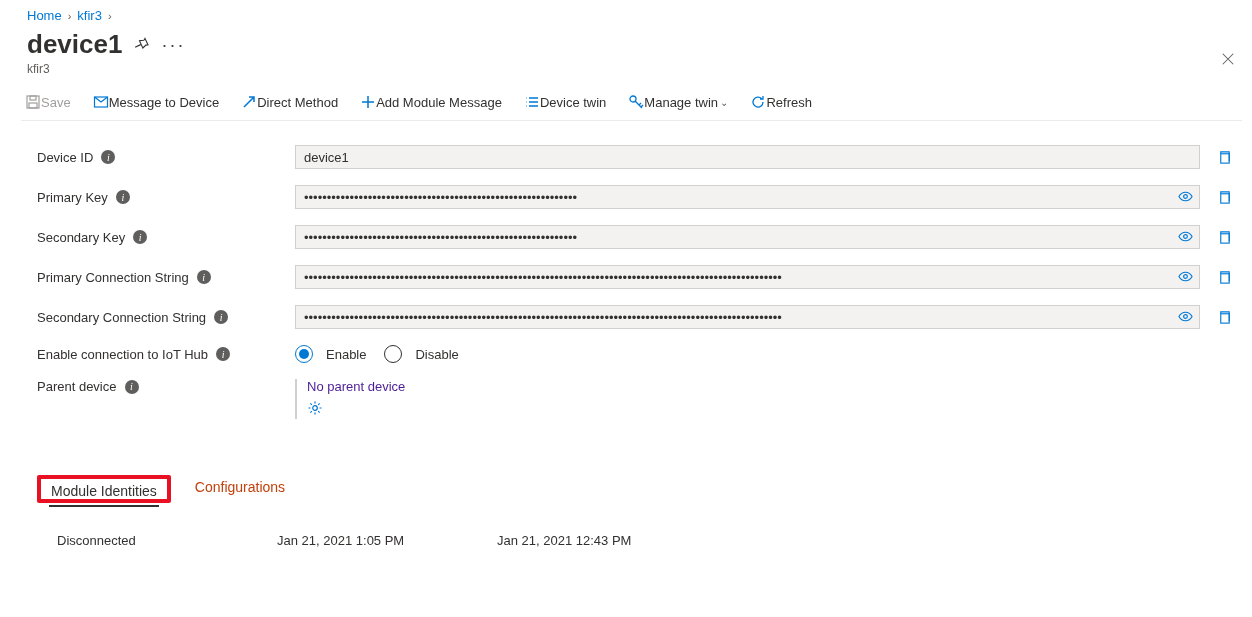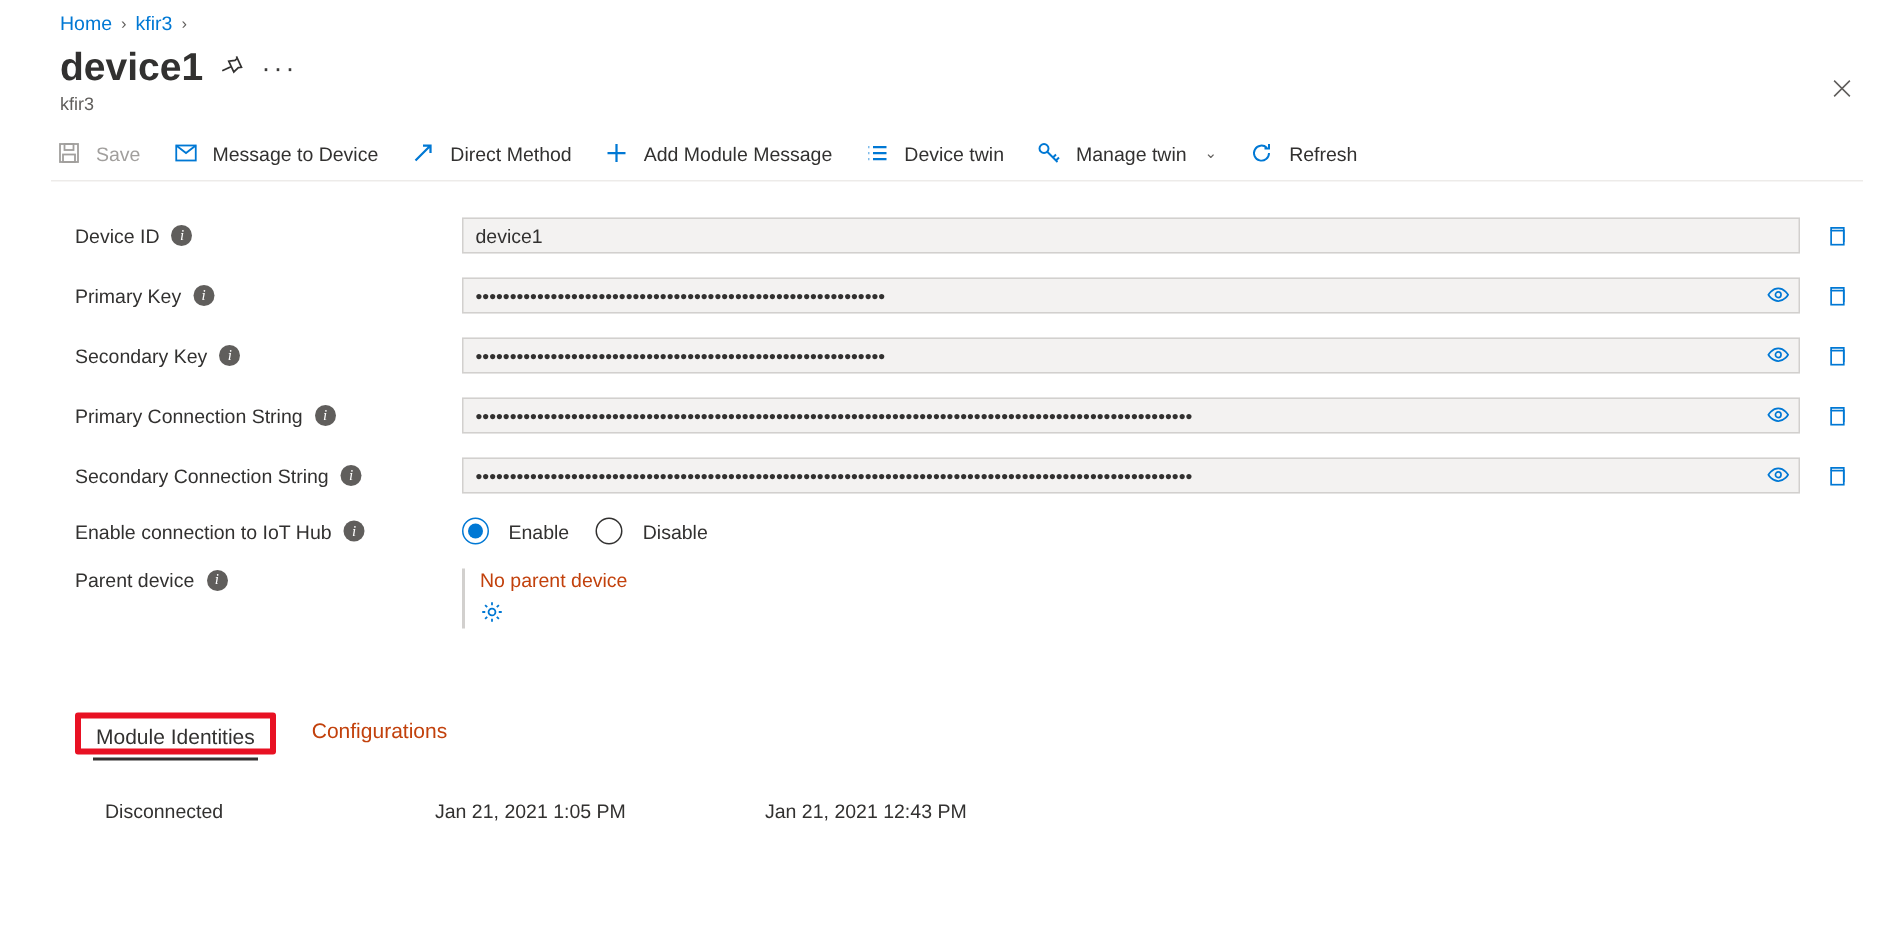--- a/index.html
+++ b/index.html
@@ -1,37 +1,37 @@
 <!DOCTYPE html>
 <html><head>
 <meta charset="utf-8">
 <style>
   * { box-sizing: border-box; margin: 0; padding: 0; }
   html, body { width: 1252px; height: 617px; font-family: "Segoe UI", Arial, sans-serif; font-size: 13px; color: #323130; background:#fff; }
   a { text-decoration: none; }
 
-  .page { padding: 6px 10px 0 21px; position: relative; margin-left: 13px; }
+  .page { padding: 6px 10px 0 21px; position: relative; }
 
   
   .breadcrumb { font-size: 13px; color:#0078d4; padding: 2px 0 6px 6px; display:flex; align-items:center; gap:6px;}
   .breadcrumb a { color:#0078d4; }
   .chev { color:#605e5c; font-size:11px; }
 
   
   .hdr { position:relative; padding: 0 0 2px 6px; }
   .hdr .title-row { display:flex; align-items:center; gap:12px;}
   .hdr h1 { font-size:26px; font-weight:600; }
   .pin-icon svg { width:15px; height:15px; }
   .more-icon { font-size:18px; letter-spacing:2px; color:#3b3a39; cursor:pointer; line-height:10px;}
   .hdr .sub { font-size:12px; color:#605e5c; margin-top:2px;}
   .close { position:absolute; right:0px; top:16px; cursor:pointer; font-size:18px; color:#605e5c; width:28px; height:28px; display:flex; align-items:center; justify-content:center;}
 
   
   .toolbar { display:flex; align-items:center; gap:22px; padding:10px 0 10px 4px; border-bottom:1px solid #edebe9; margin-top:6px;}
-  .tb-item { display:flex; align-items:center; gap:10px; font-size:13px; cursor:pointer; color:#323130;}
+  .tb-item { display:flex; align-items:center; gap:0; font-size:13px; cursor:pointer; color:#323130;}
   .tb-item.disabled { color:#a19f9d; cursor:default;}
   .tb-item .ic { width:16px; height:16px; display:flex; align-items:center; justify-content:center;}
   .tb-item .ic svg { width:16px; height:16px; }
   .tb-item .ic.blue svg { stroke:#0078d4; fill:none;}
   .tb-item .chev-sm { font-size:10px; color:#605e5c; margin-left:2px;}
 
   
   .fields { padding: 24px 8px 4px 16px; }
   .field-row { display:flex; align-items:center; margin-bottom:16px; }
   .field-label { width:258px; display:flex; align-items:center; gap:8px; font-size:13px; color:#323130;}
@@ -44,21 +44,21 @@
   .copy { width:20px; margin-left:14px; cursor:pointer; color:#0078d4; display:flex; align-items:center; justify-content:center;}
   .copy svg{width:15px;height:15px;}
 
   .radios { display:flex; gap:18px; align-items:center;}
   .radio { display:flex; align-items:center; gap:13px; cursor:pointer;}
   .radio .r { width:18px;height:18px;border:1px solid #323130;border-radius:50%;display:flex;align-items:center;justify-content:center;}
   .radio.sel .r { border-color:#0078d4;}
   .radio.sel .r::after{content:"";width:10px;height:10px;border-radius:50%;background:#0078d4;}
 
   .parent-block { border-left:2px solid #d2d0ce; padding-left:10px;}
-  .parent-block .np { font-size:13px; color:#c2410c;}
+  .parent-block .np { font-size:13px; color:#4c1d95;}
   .gear { margin-top:6px; color:#0078d4; cursor:pointer;}
   .gear svg{width:16px;height:16px;}
 
   
   .tabs-area { padding: 36px 0 0 16px; }
   .tabs { display:flex; gap:22px; align-items:flex-end;}
   .tab { font-size:14px; padding:0 2px 8px 2px; cursor:pointer; position:relative;}
   .tab.active { color:#323130; font-weight:400;}
   .tab.active::after{content:"";position:absolute;left:0;right:0;bottom:0;height:2px;background:#323130;}
   .tab.inactive { color:#c2410c;}

